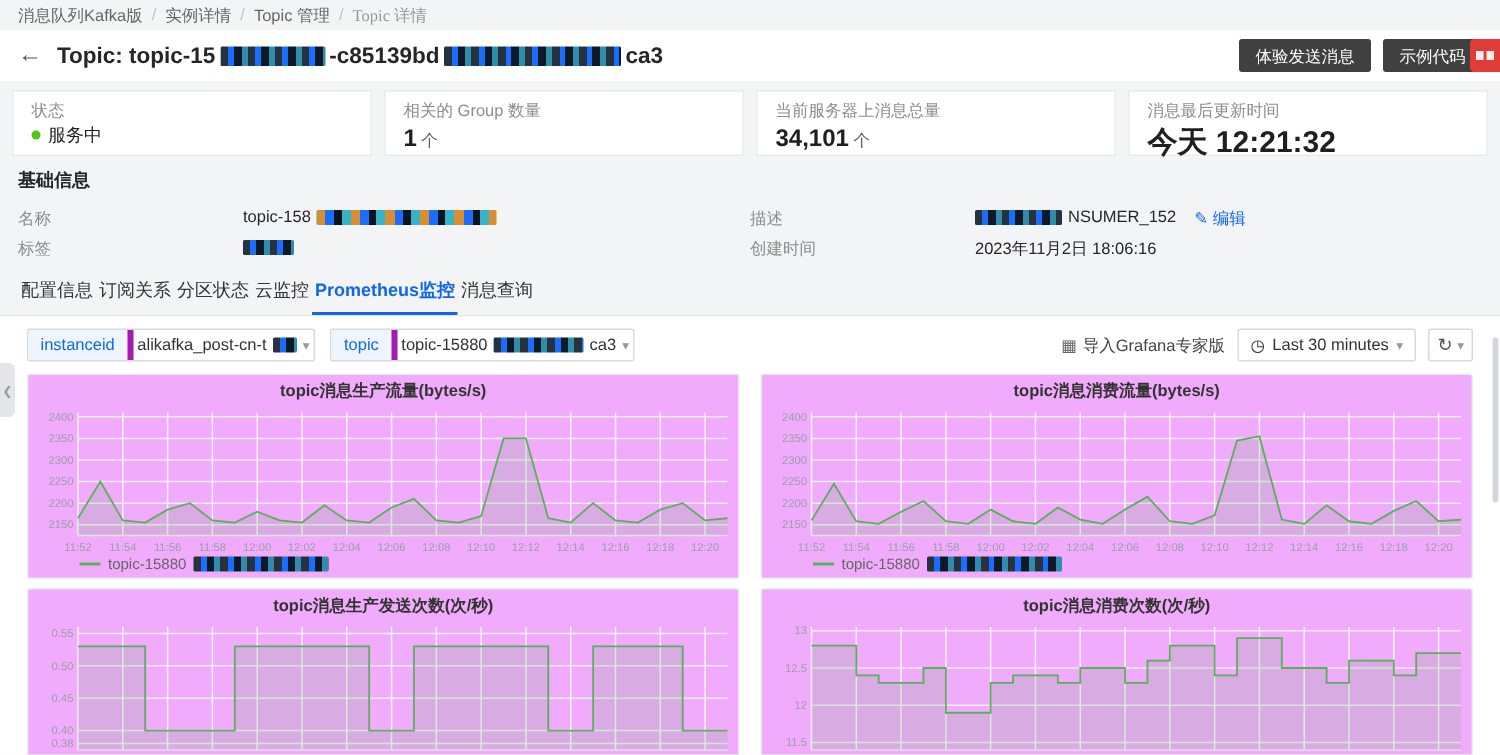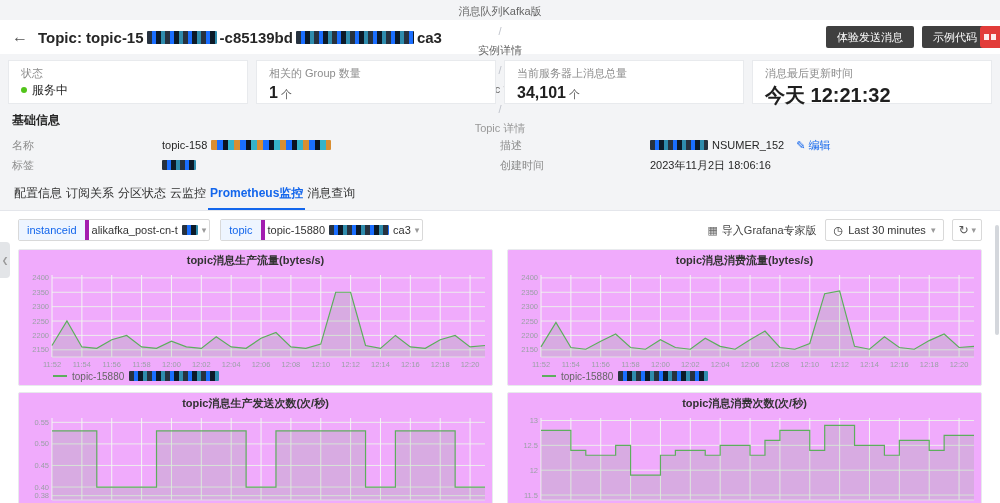--- a/index.html
+++ b/index.html
@@ -1,23 +1,23 @@
 <!DOCTYPE html>
 <html><head>
 <meta charset="utf-8">
 <style>
   * { box-sizing: border-box; margin: 0; padding: 0; font-family: "Liberation Sans", "DejaVu Sans", sans-serif; }
   html, body { width: 1000px; height: 503px; }
   body { background: #f3f4f6; overflow: hidden; position: relative; font-size: 12px; color: #333; }
 
   
-  .breadcrumb { display: flex; align-items: center; gap: 6px; padding: 4px 12px; font-size: 11px; color: #666; height: 20px; flex-direction: column; }
+  .breadcrumb { display: flex; align-items: center; gap: 6px; padding: 4px 12px; font-size: 11px; color: #666; height: 20px; }
   .breadcrumb .sep { color: #c0c4cc; }
   .breadcrumb .crumb { cursor: pointer; }
-  .breadcrumb .crumb.current { color: #999; }
+  .breadcrumb .crumb.current { color: #999; font-family: Liberation Serif, serif; }
 
   
   .page-header { background: #fff; height: 34px; display: flex; align-items: center; padding: 0 12px; }
   .back-arrow { font-size: 16px; margin-right: 10px; color: #555; cursor: pointer; line-height: 1; }
   .page-title { font-size: 15px; font-weight: 700; color: #262626; display: flex; align-items: center; gap: 3px; }
   .header-actions { margin-left: auto; display: flex; gap: 8px; align-items: center; }
   .btn { font-size: 11px; height: 22px; padding: 0 10px; border-radius: 2px; border: 1px solid transparent; cursor: pointer; }
   .btn-primary { background: #404040; color: #fff; }
   .red-cut { position: absolute; right: 0; top: 26px; width: 20px; height: 22px; background: #e23c39; border-radius: 3px 0 0 3px; display: flex; gap: 2px; align-items: center; justify-content: center; cursor: pointer; }
   .red-glyph { width: 5px; height: 6px; background: #fff; opacity: .9; }

